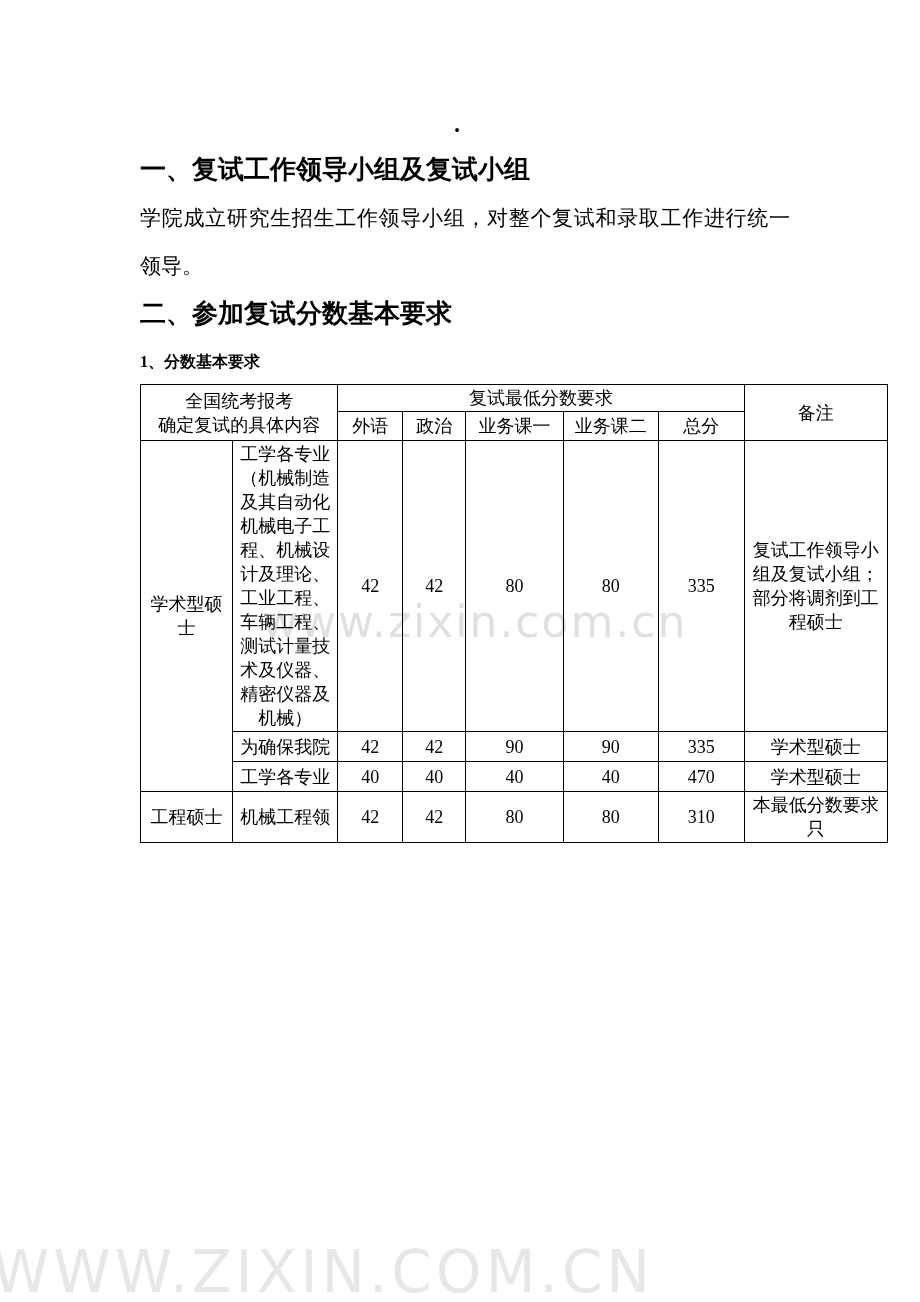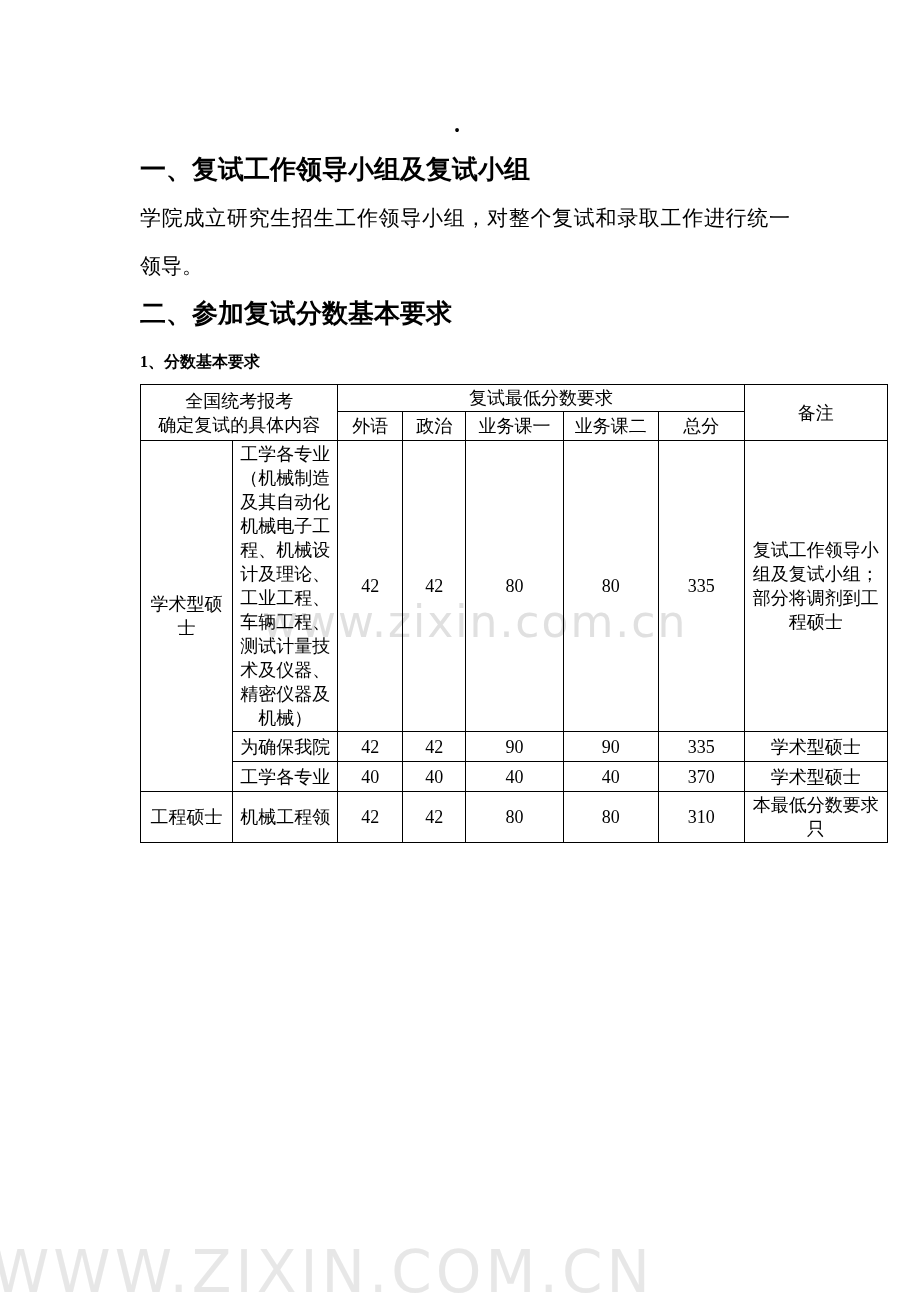--- a/index.html
+++ b/index.html
@@ -191,21 +191,21 @@
           <td>335</td>
           <td>学术型硕士</td>
         </tr>
 
         <tr>
           <td class="small-row">工学各专业</td>
           <td>40</td>
           <td>40</td>
           <td>40</td>
           <td>40</td>
-          <td>370</td>
+          <td>470</td>
           <td>学术型硕士</td>
         </tr>
 
         <tr>
           <td class="last-row">工程硕士</td>
           <td>机械工程领</td>
           <td>42</td>
           <td>42</td>
           <td>80</td>
           <td>80</td>

